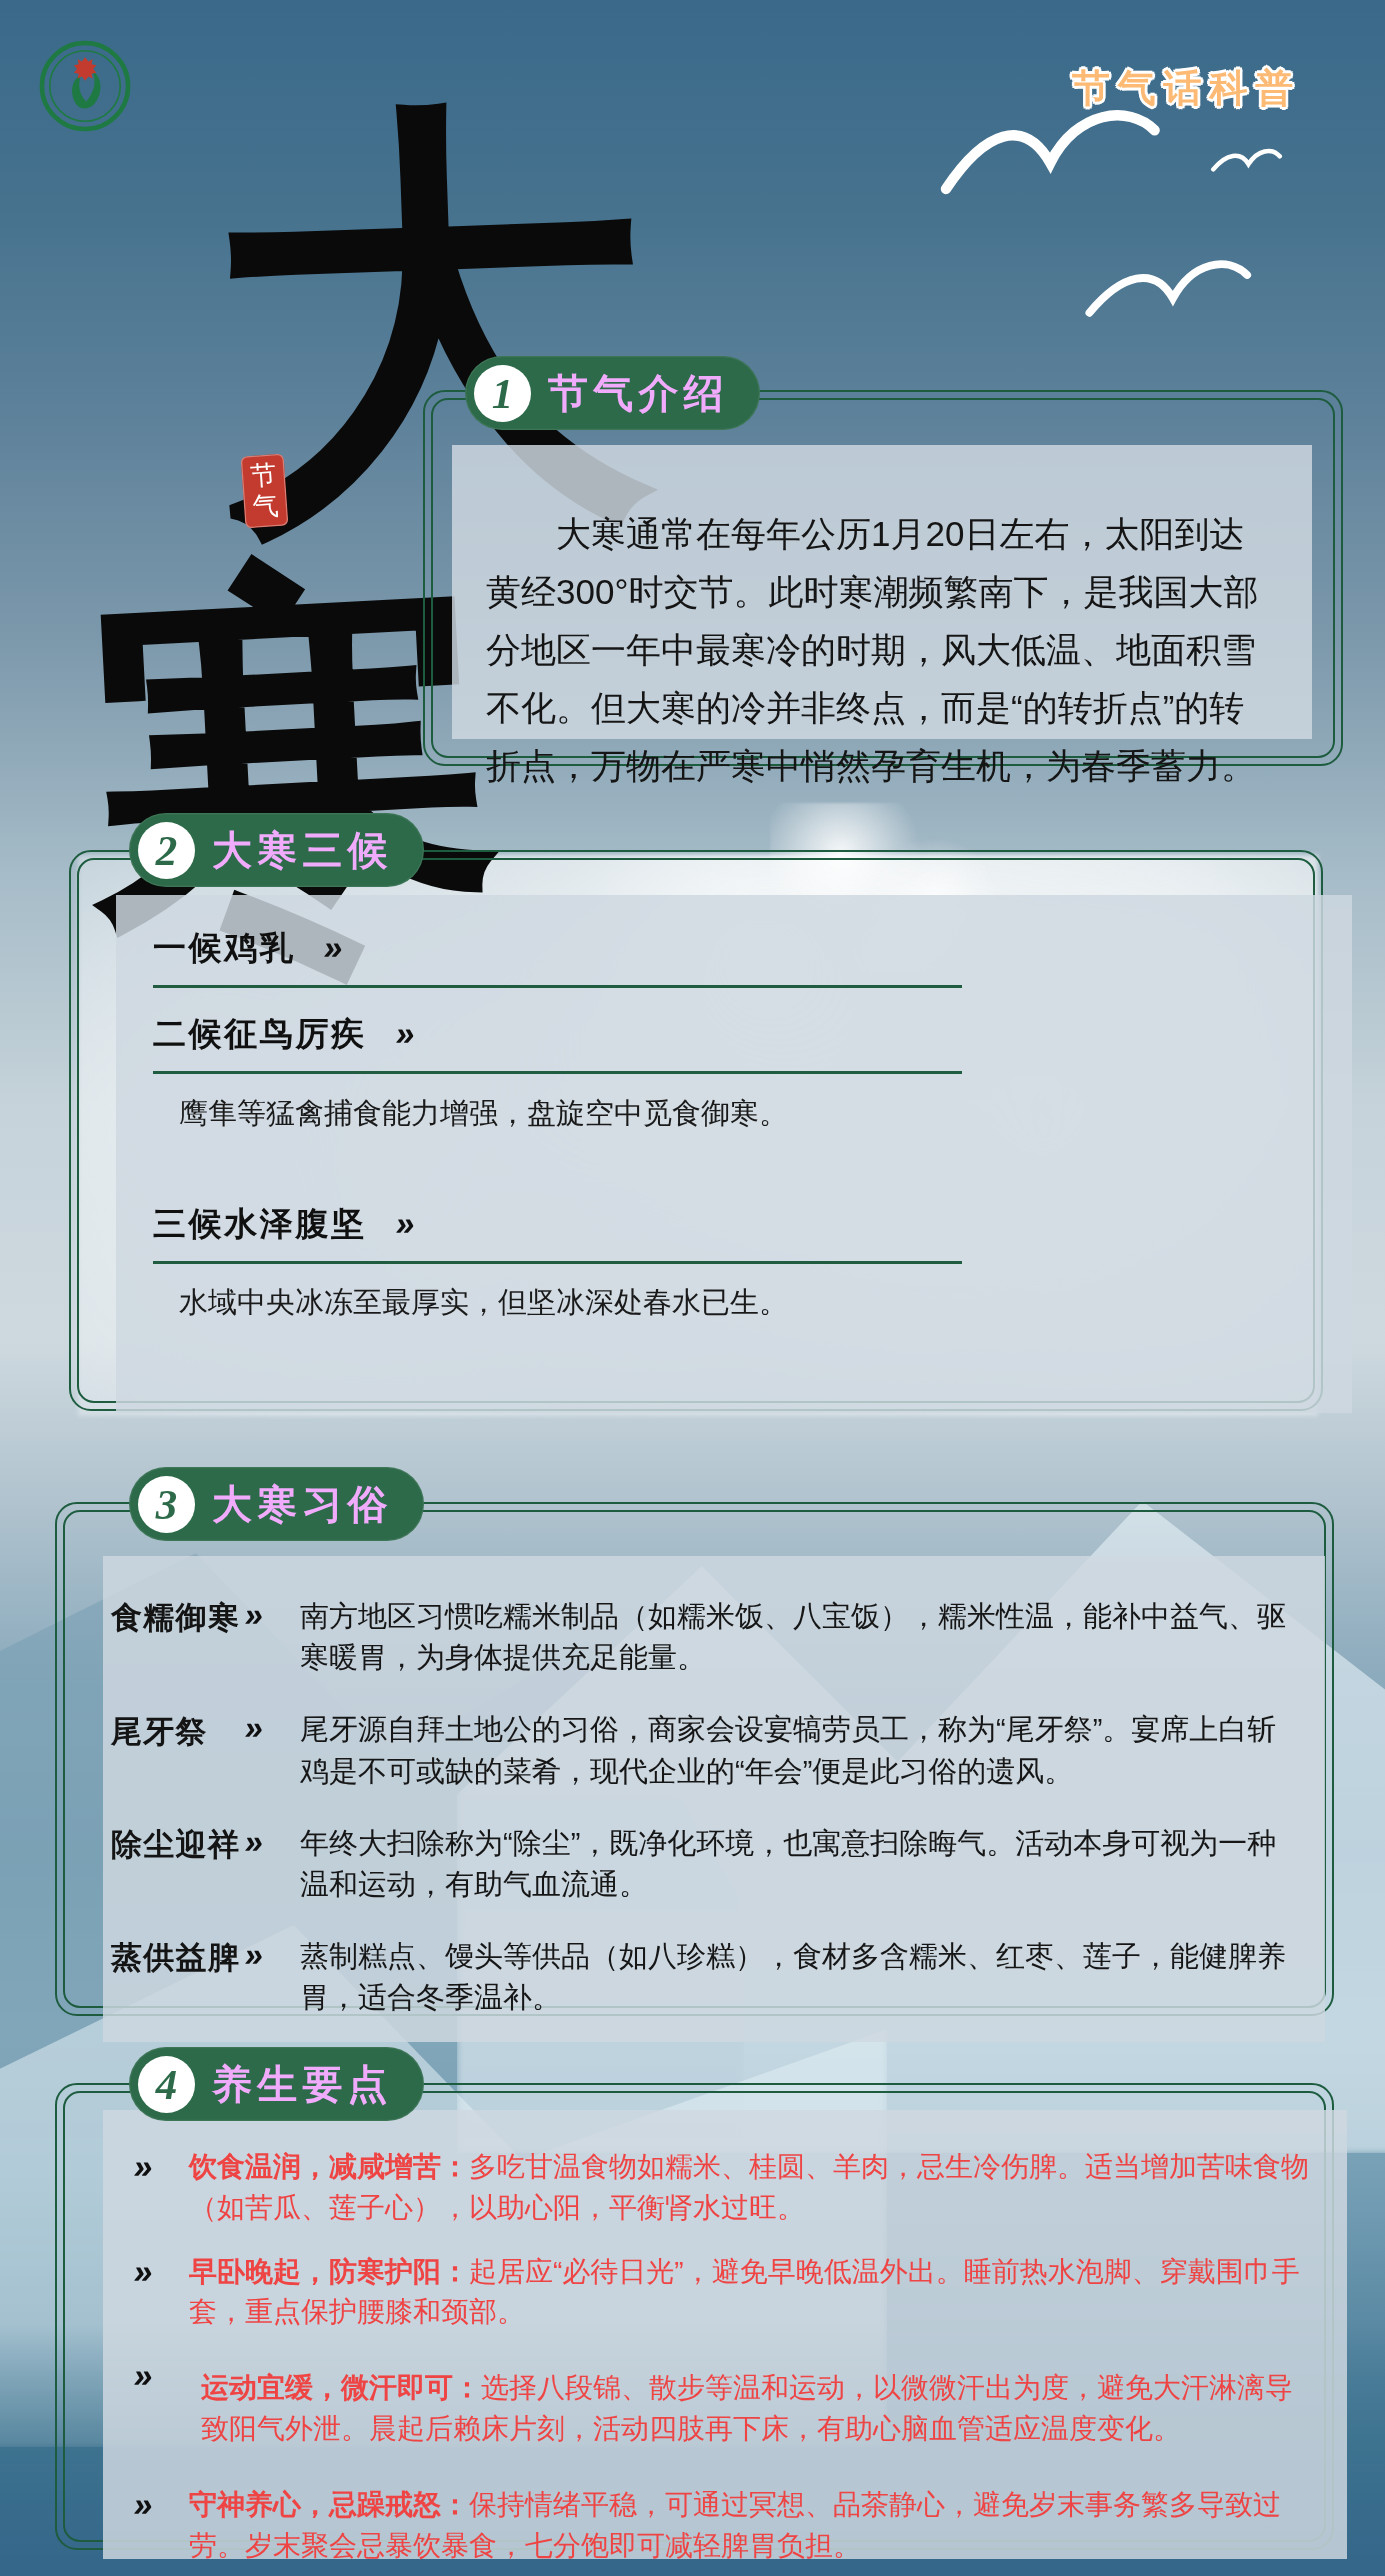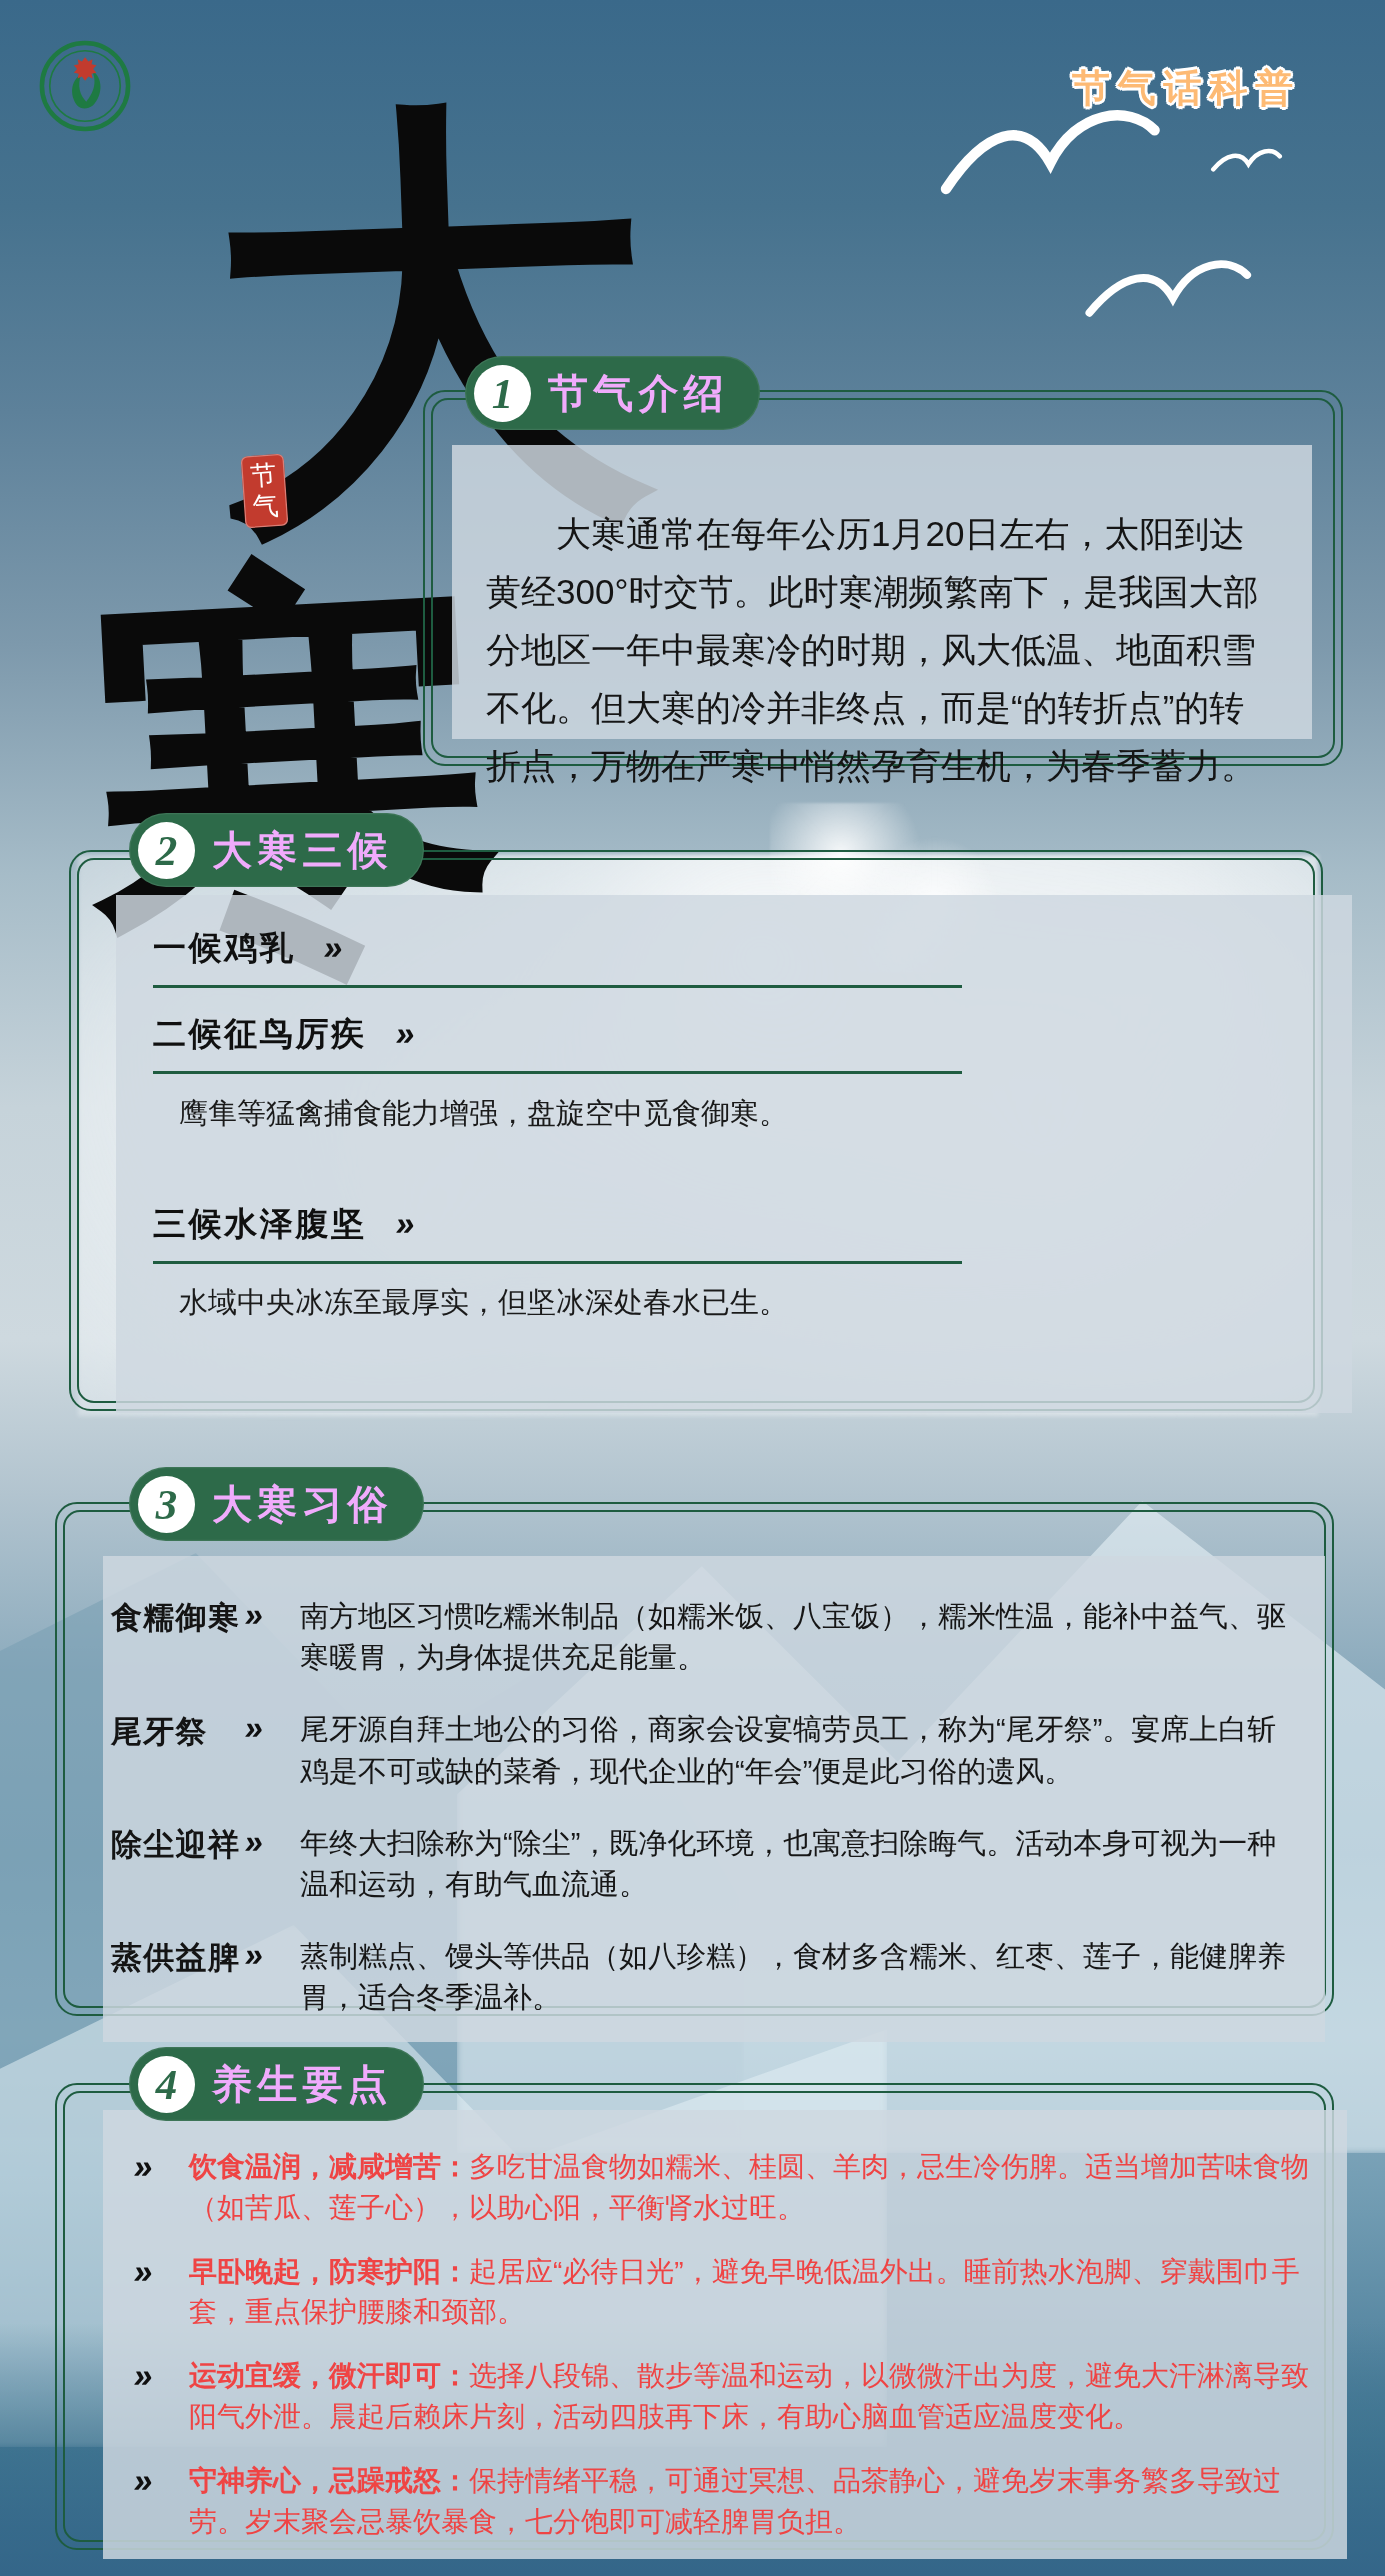--- a/index.html
+++ b/index.html
@@ -200,21 +200,21 @@
     <div class="tip-row">
       <span class="chev">»</span>
       <p class="tip-text" style="margin:0"><span class="tip-lead">饮食温润，减咸增苦：</span><span>多吃甘温食物如糯米、桂圆、羊肉，忌生冷伤脾。适当增加苦味食物（如苦瓜、莲子心），以助心阳，平衡肾水过旺。</span></p>
     </div>
     <div class="tip-row">
       <span class="chev">»</span>
       <p class="tip-text" style="margin:0"><span class="tip-lead">早卧晚起，防寒护阳：</span><span>起居应“必待日光”，避免早晚低温外出。睡前热水泡脚、穿戴围巾手套，重点保护腰膝和颈部。</span></p>
     </div>
     <div class="tip-row">
       <span class="chev">»</span>
-      <p class="tip-text" style="margin:0"><span class="tip-lead">运动宜缓，微汗即可：</span><span>选择八段锦、散步等温和运动，以微微汗出为度，避免大汗淋漓导致阳气外泄。晨起后赖床片刻，活动四肢再下床，有助心脑血管适应温度变化。</span></p>
+      <p class="tip-text" style="margin:12px"><span class="tip-lead">运动宜缓，微汗即可：</span><span>选择八段锦、散步等温和运动，以微微汗出为度，避免大汗淋漓导致阳气外泄。晨起后赖床片刻，活动四肢再下床，有助心脑血管适应温度变化。</span></p>
     </div>
     <div class="tip-row">
       <span class="chev">»</span>
       <p class="tip-text" style="margin:0"><span class="tip-lead">守神养心，忌躁戒怒：</span><span>保持情绪平稳，可通过冥想、品茶静心，避免岁末事务繁多导致过劳。岁末聚会忌暴饮暴食，七分饱即可减轻脾胃负担。</span></p>
     </div>
   </div>
 
 </div>
 
 

